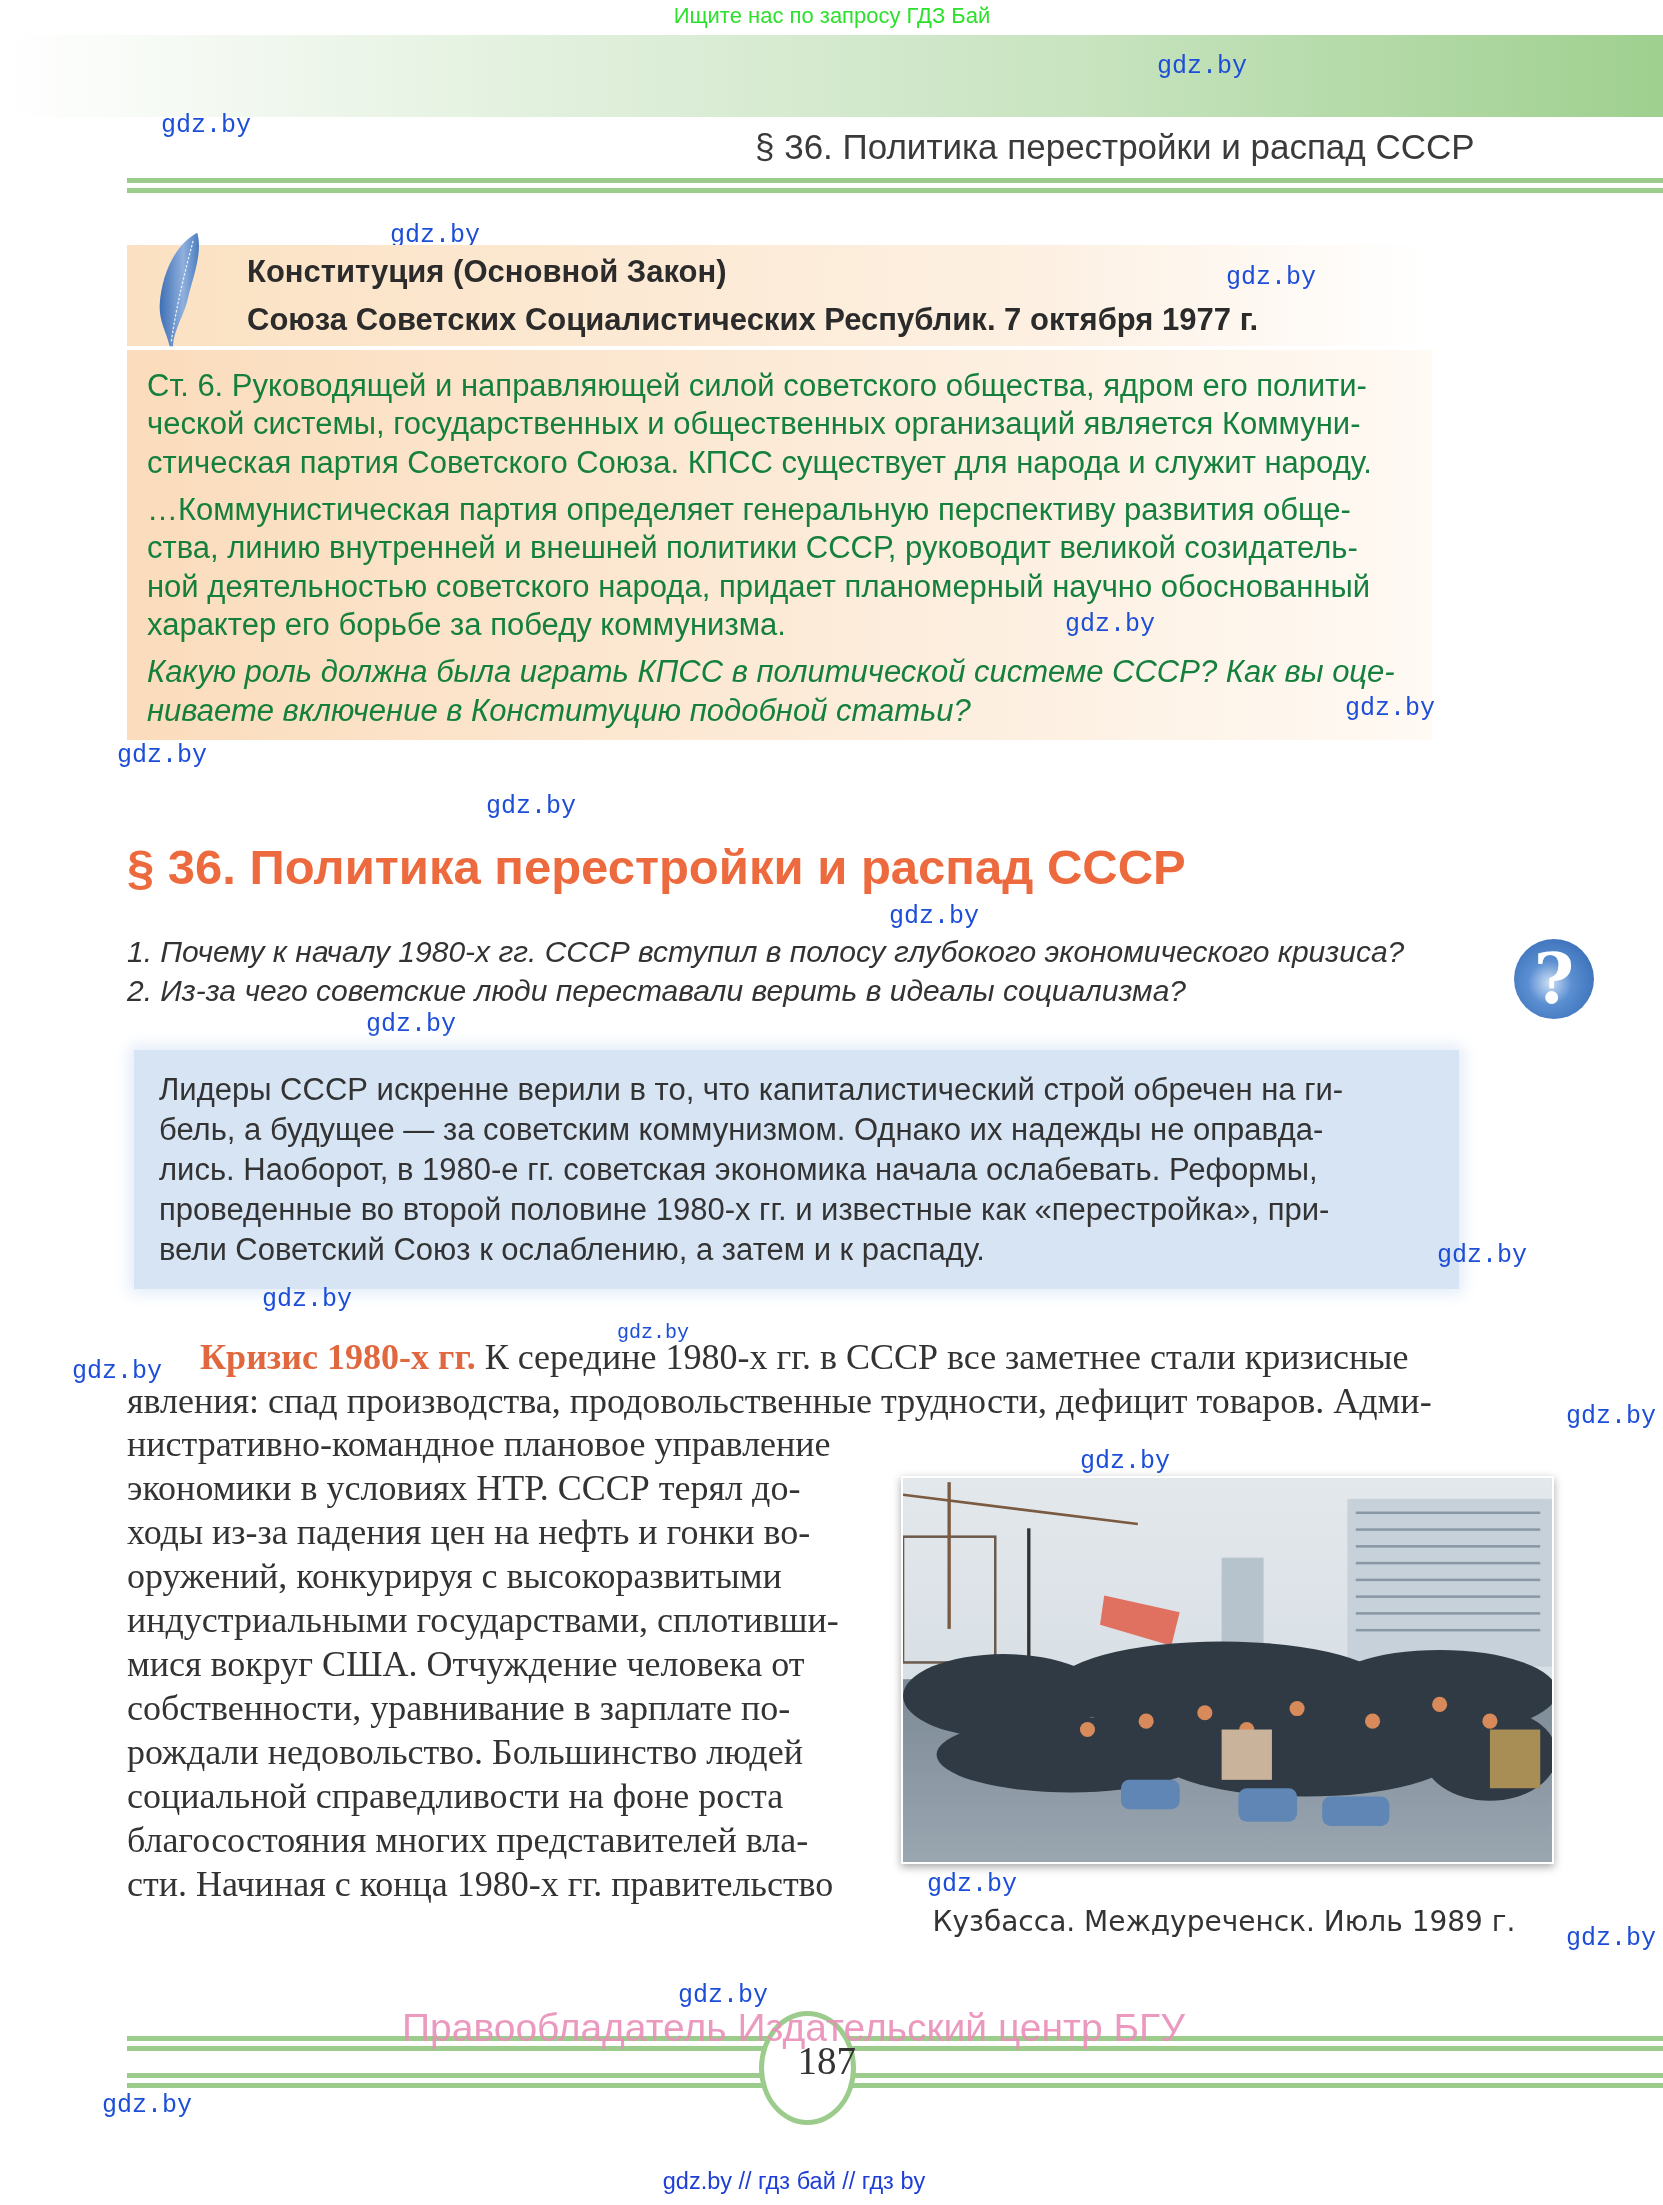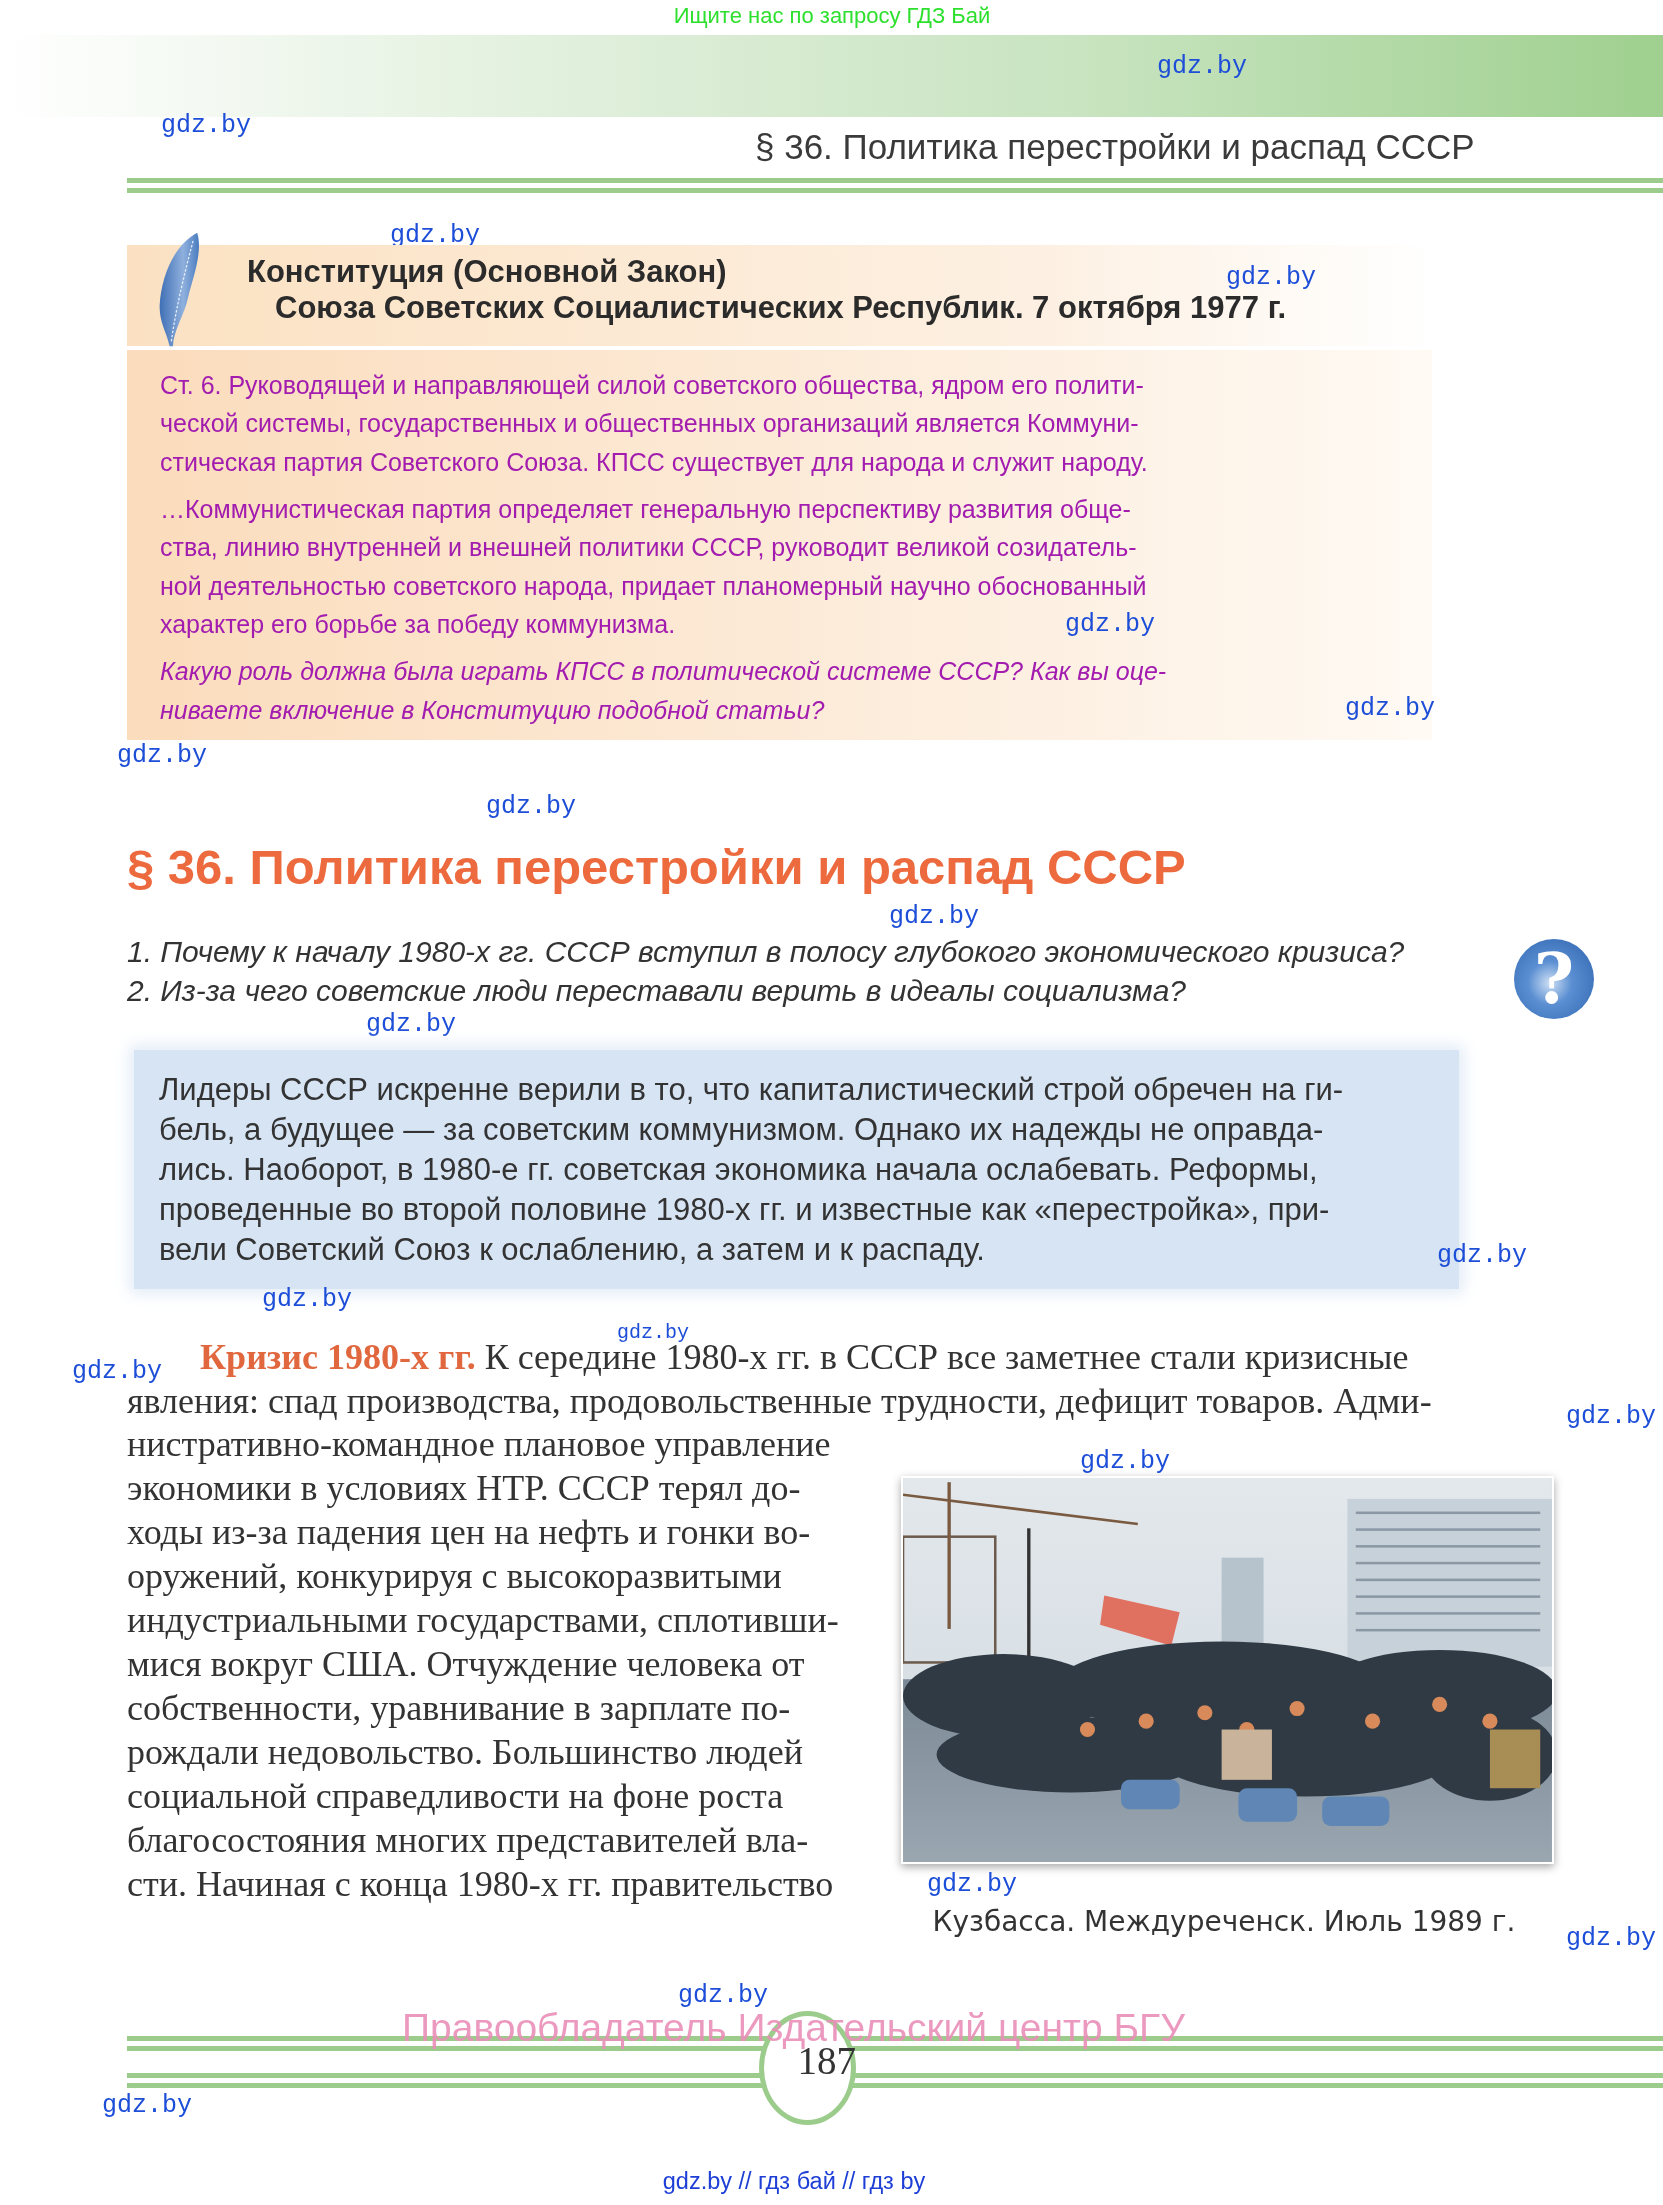--- a/index.html
+++ b/index.html
@@ -11,21 +11,21 @@
               background:linear-gradient(to right, #ffffff 0%, #e4f1e0 30%, #c8e4c0 65%, #9fd08f 100%); }
   .wm { font-size:25px; color:#1d4ed8; font-family:Liberation Mono, monospace; }
   .running-title { left:755px; top:127px; font-size:35px; color:#3a3a3a; }
   .rule { left:127px; width:1536px; height:5px; background:#9ccc8c; }
   .const-box { left:127px; top:245px; width:1305px; height:101px;
                background:linear-gradient(to right, #fbe1c2 0%, #fdf0e2 70%, #ffffff 100%); }
   .const-body { left:127px; top:350px; width:1305px; height:390px;
                 background:linear-gradient(to right, #fbdcbc 0%, #fdf0e2 70%, #fffaf4 100%); }
   .feather { left:151px; top:231px; width:59px; height:117px; }
   .const-title { left:247px; font-size:31px; font-weight:bold; color:#2b2b2b; }
-  .const-p { left:160px; width:1291px; font-size:25px; line-height:39px; color:#a21caf; text-align:justify; }
+  .const-p { left:147px; width:1291px; font-size:31px; line-height:39px; color:#15803d; text-align:justify; }
   .const-q { font-style:italic; }
   .sec-title { left:127px; top:839px; font-size:49px; font-weight:bold; color:#ec6a3d; }
   .questions { left:127px; top:932px; font-size:30px; font-style:italic; color:#333; line-height:39px; }
   .qicon { left:1514px; top:939px; width:80px; height:80px; border-radius:50%;
            background:radial-gradient(circle at 45% 55%, #cfe0f5 0%, #5b8fd2 35%, #3a6fb8 80%);
            color:#fff; font-size:69px; font-weight:bold; text-align:center; line-height:80px;
            font-family:"DejaVu Serif", serif; }
   .intro { left:134px; top:1050px; width:1325px; height:239px; background:#d6e4f4;
            box-shadow:0 0 15px 5px #e3ecf7; }
   .intro-p { left:159px; top:1070px; width:1291px; font-size:31px; line-height:40px; color:#333; text-align:justify; }
@@ -64,21 +64,21 @@
         <stop offset="0" stop-color="#3f6fb5"></stop>
         <stop offset="0.6" stop-color="#8fb0dd"></stop>
         <stop offset="1" stop-color="#4a7cc0"></stop>
       </linearGradient>
     </defs>
   <path d="M55 2 C30 15 12 50 10 90 C10 110 18 120 22 138 L26 138 C26 120 40 100 44 80 C50 55 62 25 55 2 Z" fill="url(#fg)"></path>
   <path d="M50 12 C40 50 30 90 24 132" stroke="#e6eefa" stroke-width="1.5" fill="none" stroke-dasharray="3 2"></path>
 </svg>
 <div class="abs wm" style="left:1226px;top:263px;">gdz.by</div>
 <div class="abs const-title" style="top:254px;">Конституция (Основной Закон)</div>
-<div class="abs const-title" style="top:290px;margin-left:28px;">Союза Советских Социалистических Республик. 7 октября 1977 г.</div>
+<div class="abs const-title" style="top:302px;">Союза Советских Социалистических Республик. 7 октября 1977 г.</div>
 
 <div class="abs const-body"></div>
 <div class="abs const-p" style="top:366px;">Ст. 6. Руководящей и направляющей силой советского общества, ядром его полити-</div>
 <div class="abs const-p" style="top:404px;">ческой системы, государственных и общественных организаций является Коммуни-</div>
 <div class="abs const-p" style="top:443px;">стическая партия Советского Союза. КПСС существует для народа и служит народу.</div>
 <div class="abs const-p" style="top:490px;">…Коммунистическая партия определяет генеральную перспективу развития обще-</div>
 <div class="abs const-p" style="top:528px;">ства, линию внутренней и внешней политики СССР, руководит великой созидатель-</div>
 <div class="abs const-p" style="top:567px;">ной деятельностью советского народа, придает планомерный научно обоснованный</div>
 <div class="abs const-p" style="top:605px;">характер его борьбе за победу коммунизма.</div>
 <div class="abs wm" style="left:1065px;top:610px;">gdz.by</div>

